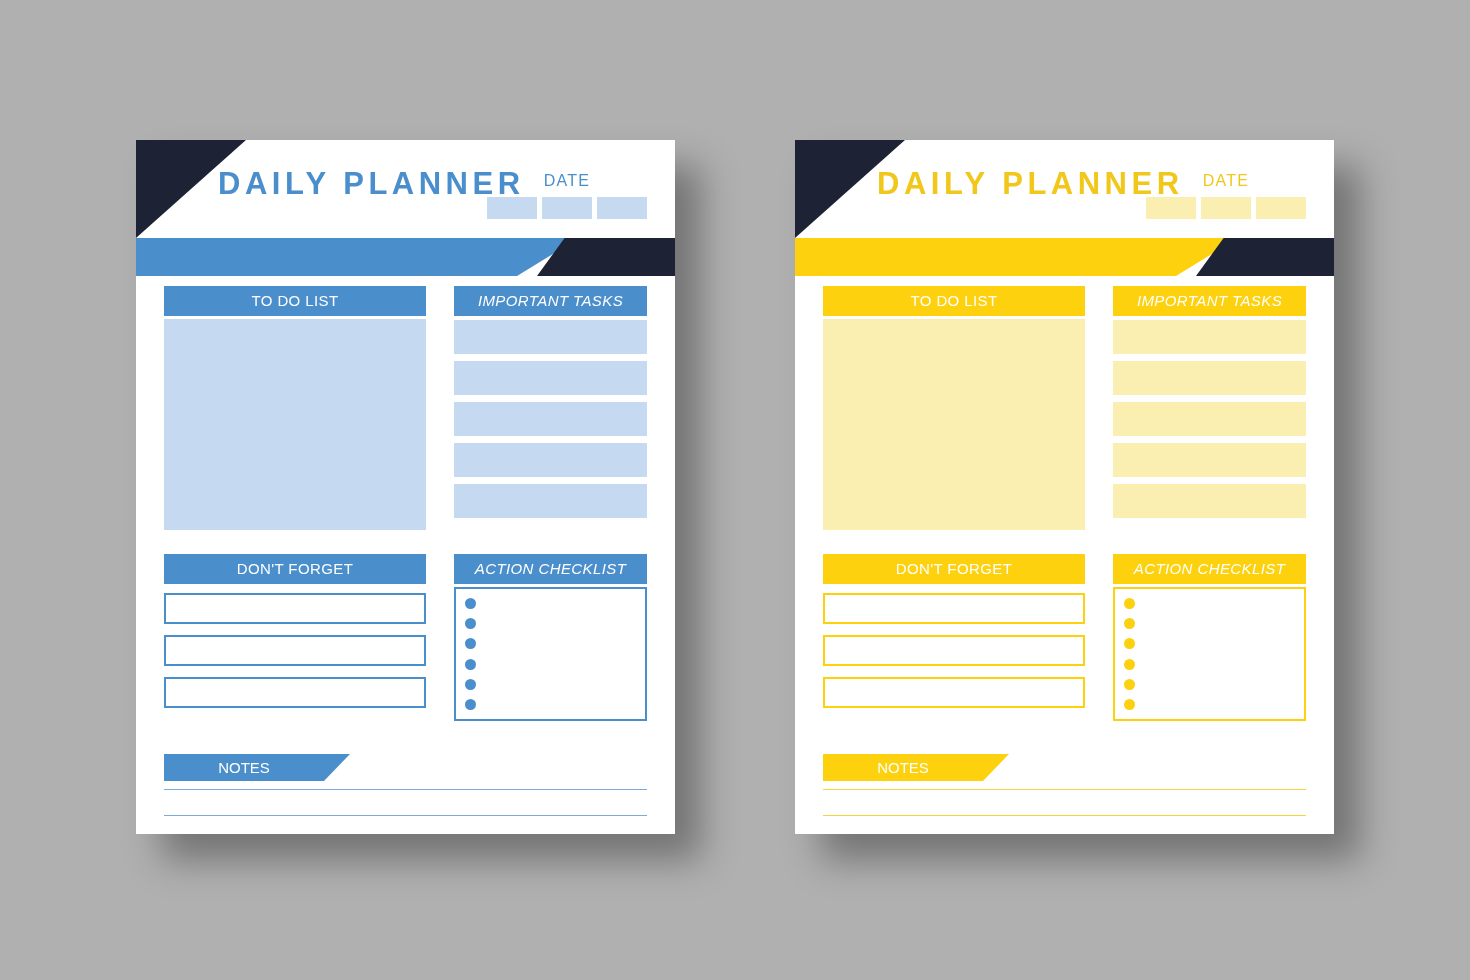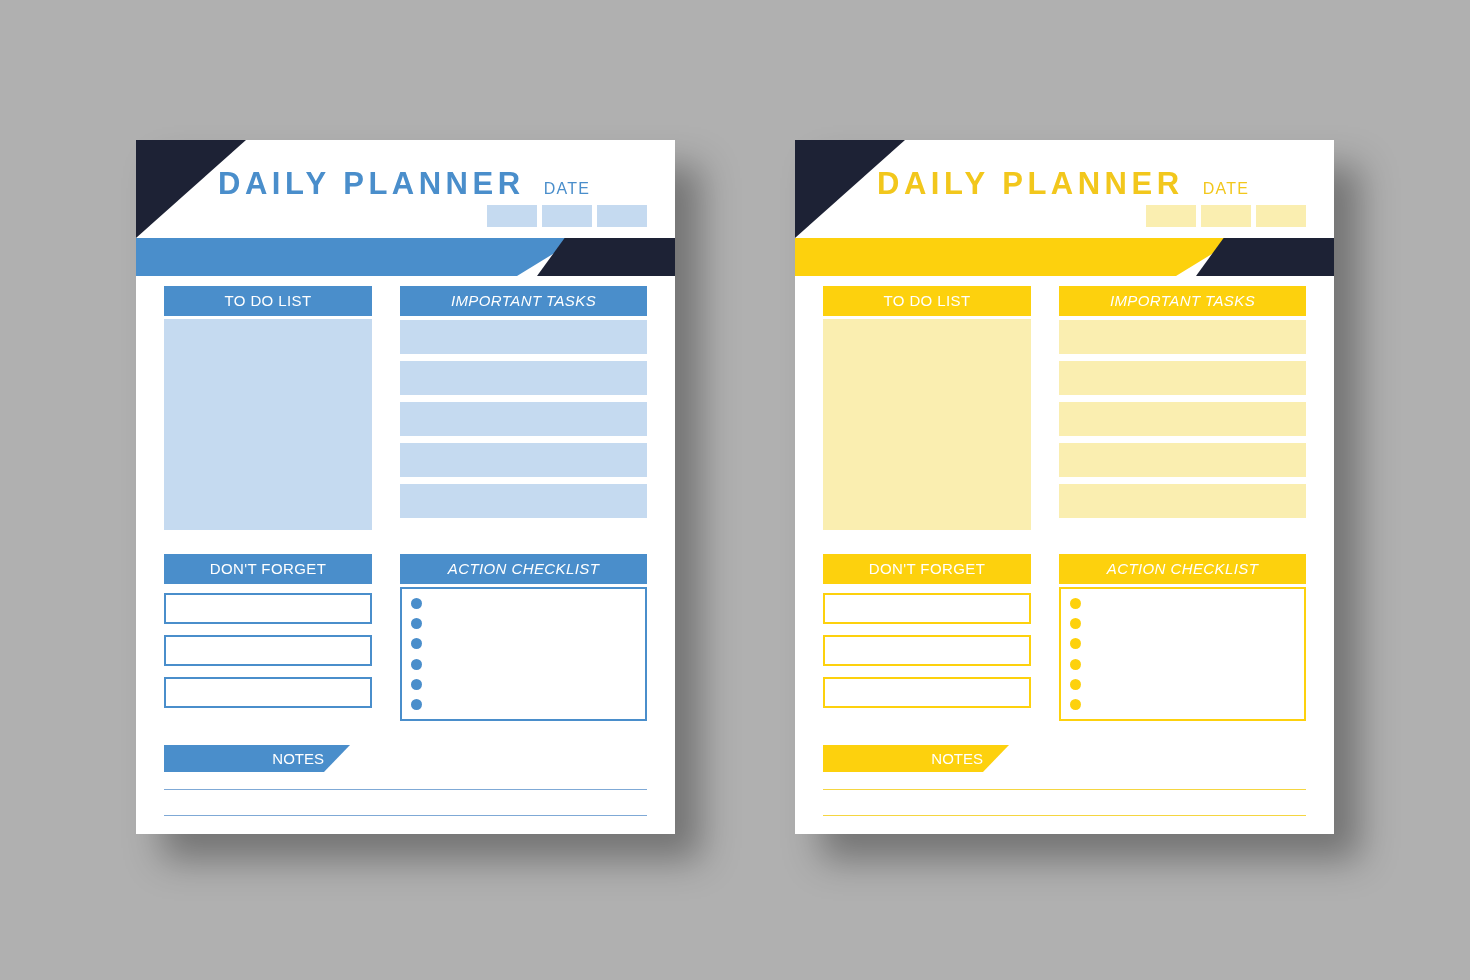--- a/index.html
+++ b/index.html
@@ -56,21 +56,21 @@
     font-weight: 700;
     letter-spacing: 4.5px;
     white-space: nowrap;
   }
   .blue  .title { color: #4a8ecb; }
   .yellow .title{ color: #f2c71c; }
 
   .date-block {
     position: absolute;
     right: 28px;
-    top: 40px;
+    top: 32px;
     width: 160px;
   }
   .date-label {
     font-size: 16px;
     letter-spacing: 1.2px;
     text-align: center;
     margin-bottom: 7px;
   }
   .blue  .date-label { color: #4a8ecb; }
   .yellow .date-label{ color: #f2c71c; }
@@ -109,21 +109,21 @@
 
   
   .body-area {
     position: relative;
     padding: 0 28px;
   }
   .row {
     display: flex;
     gap: 28px;
   }
-  .col-left  { width: 208px; flex: none; }
+  .col-left  { width: 262px; flex: none; }
   .col-right { flex: 1; font-style: italic; }
 
   .sec-title {
     height: 30px;
     line-height: 30px;
     text-align: center;
     color: #ffffff;
     font-size: 15px;
     letter-spacing: 0.4px;
     font-weight: 400;
@@ -184,27 +184,27 @@
   .yellow .bullet{ background: #fdd10d; }
 
   
   .notes {
     position: relative;
     margin: 16px 28px 0 28px;
   }
   .notes-tab {
     position: absolute;
     left: 0;
-    top: 8px;
+    top: 17px;
     width: 186px;
     height: 27px;
     line-height: 27px;
     color: #ffffff;
     font-size: 15px;
-    text-align: right;
+    text-align: center;
     padding-right: 26px;
     box-sizing: border-box;
     clip-path: polygon(0 0, 100% 0, 86% 100%, 0 100%);
   }
   .blue  .notes-tab { background: #4a8ecb; }
   .yellow .notes-tab{ background: #fdd10d; }
   .notes-lines {
     padding-top: 27px;
   }
   .notes-line {

